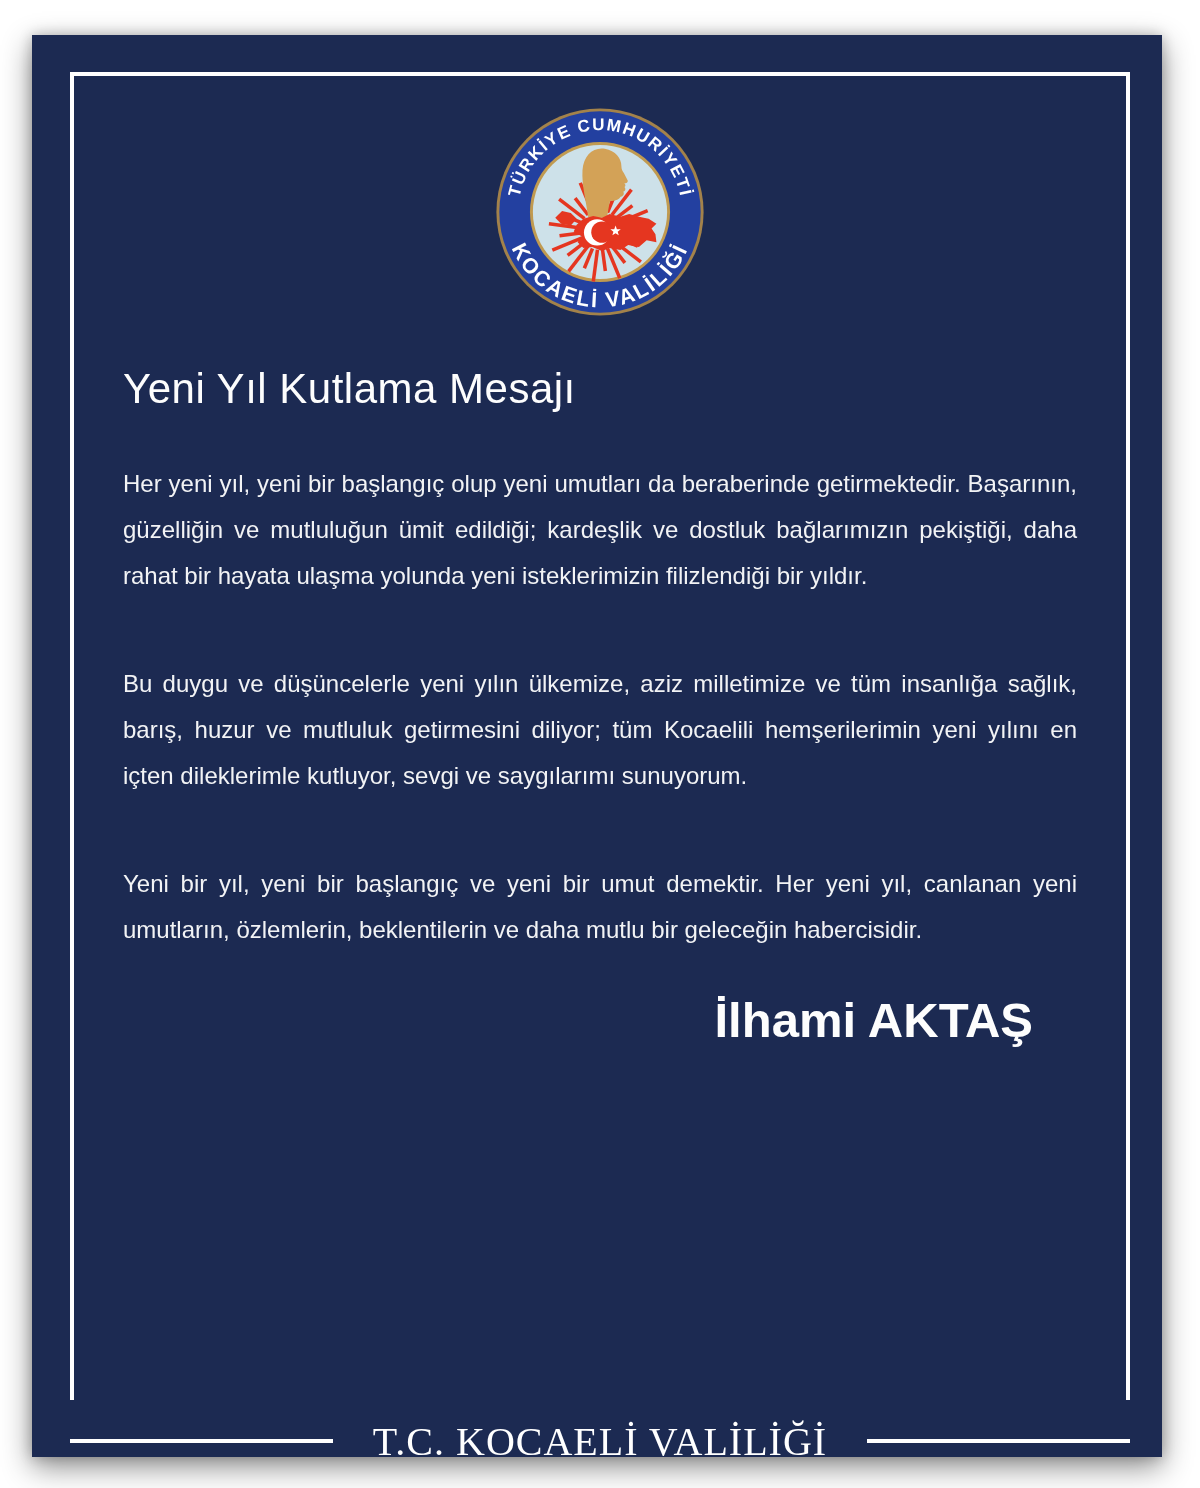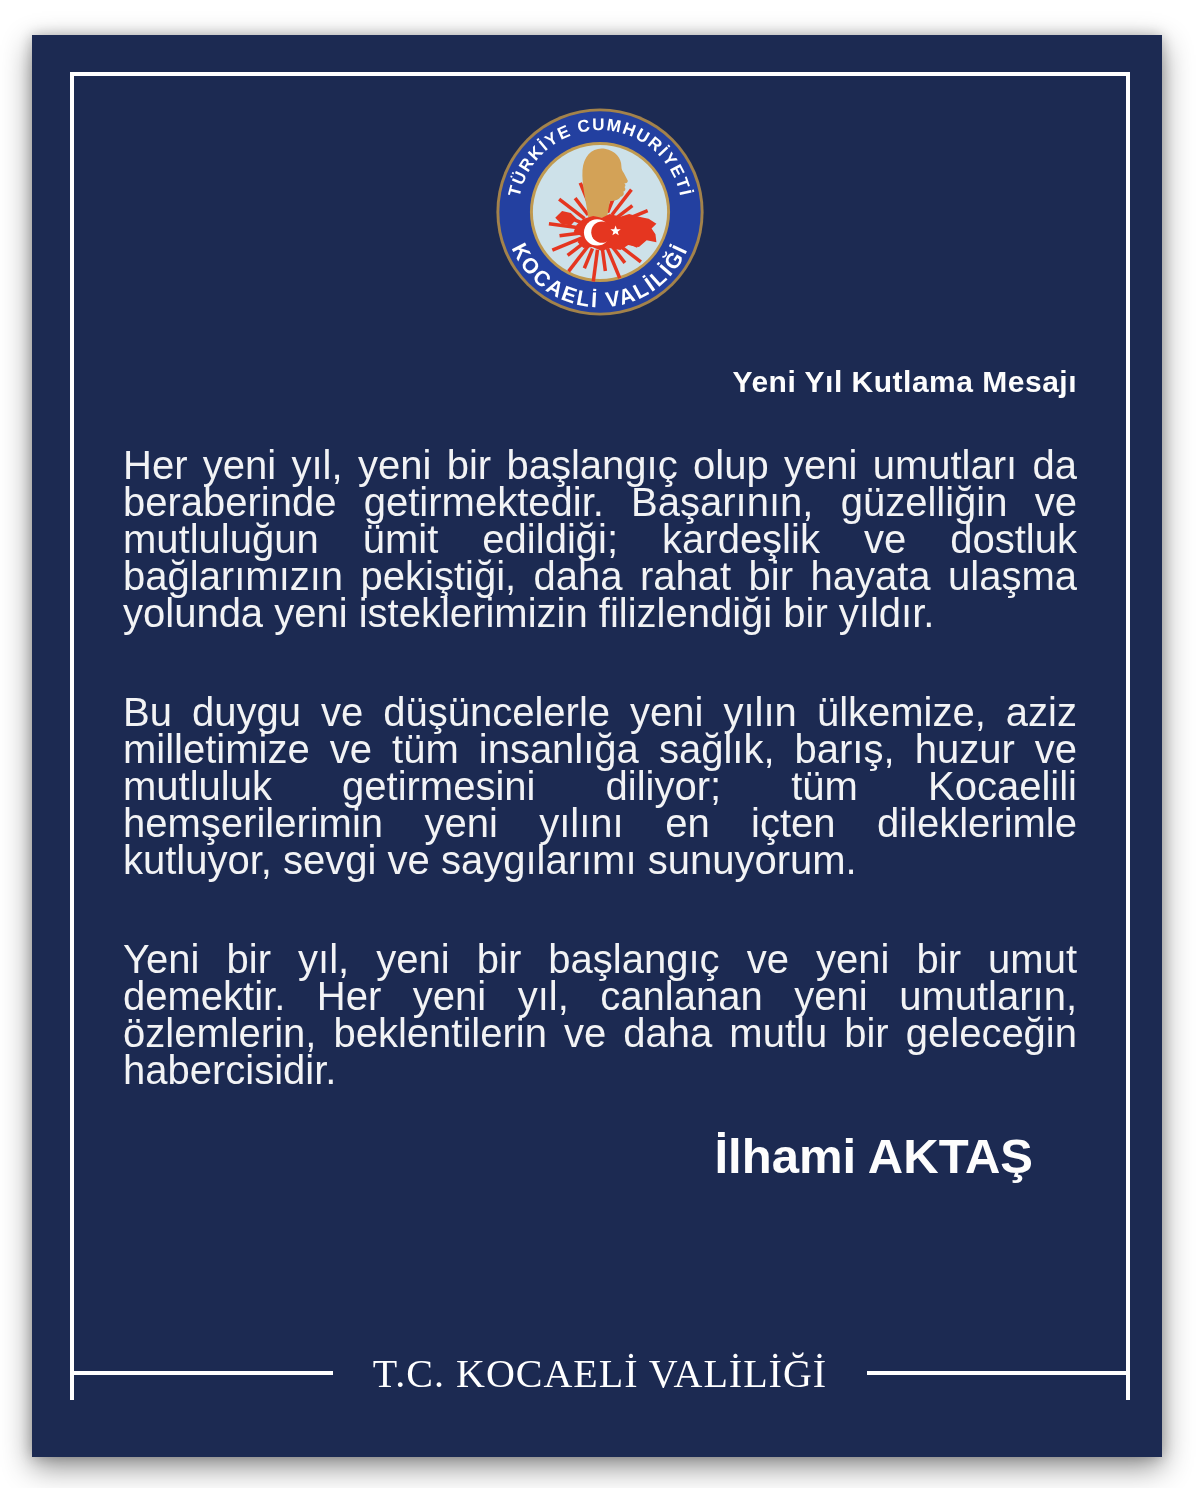--- a/index.html
+++ b/index.html
@@ -14,32 +14,32 @@
   .frame { position:absolute; left:38px; top:37px; width:1060px; height:1328px;
            border:4px solid #ffffff; border-bottom:none; }
 
   .content { position:absolute; left:91px; top:70px; width:954px; color:#ffffff; }
 
   .emblem { display:block; width:214px; height:214px; margin:0 auto; }
   .emblem text { font-family:"Liberation Sans", sans-serif; font-weight:bold; fill:#ffffff; }
   .emblem .arc-top { font-size:17.5px; letter-spacing:1.6px; }
   .emblem .arc-bottom { font-size:22px; letter-spacing:2.2px; }
 
-  .title { margin-top:46px; text-align:right; font-size:30px; font-weight:bold;
+  .title { margin-top:46px; text-align:left; font-size:42px; font-weight:normal;
            letter-spacing:.5px; color:#fdfdfd; }
 
-  .body-text { margin-top:62px; font-size:40px; line-height:37px;
+  .body-text { margin-top:62px; font-size:24px; line-height:46px;
                text-align:justify; color:#f2f3f5; }
   .body-text.first { margin-top:48px; }
 
   .signature { margin:44px 44px 0 auto; width:-moz-fit-content; width:fit-content;
                text-align:left; font-weight:bold; font-size:49px; line-height:47px;
                color:#fdfdfd; }
 
-  .footer-row { position:absolute; left:38px; top:1314px; width:1060px; height:48px;
+  .footer-row { position:absolute; left:38px; top:1382px; width:1060px; height:48px;
                 display:flex; align-items:center; }
   .footer-line { flex:1; height:4px; background:#ffffff; }
   .footer-text { padding:0 40px; white-space:nowrap; color:#ffffff;
                  font-family:"Liberation Serif", serif; font-size:40px;
                  letter-spacing:1px; font-weight:500; }
 </style>
 </head>
 <body>
 
 <div class="page">

